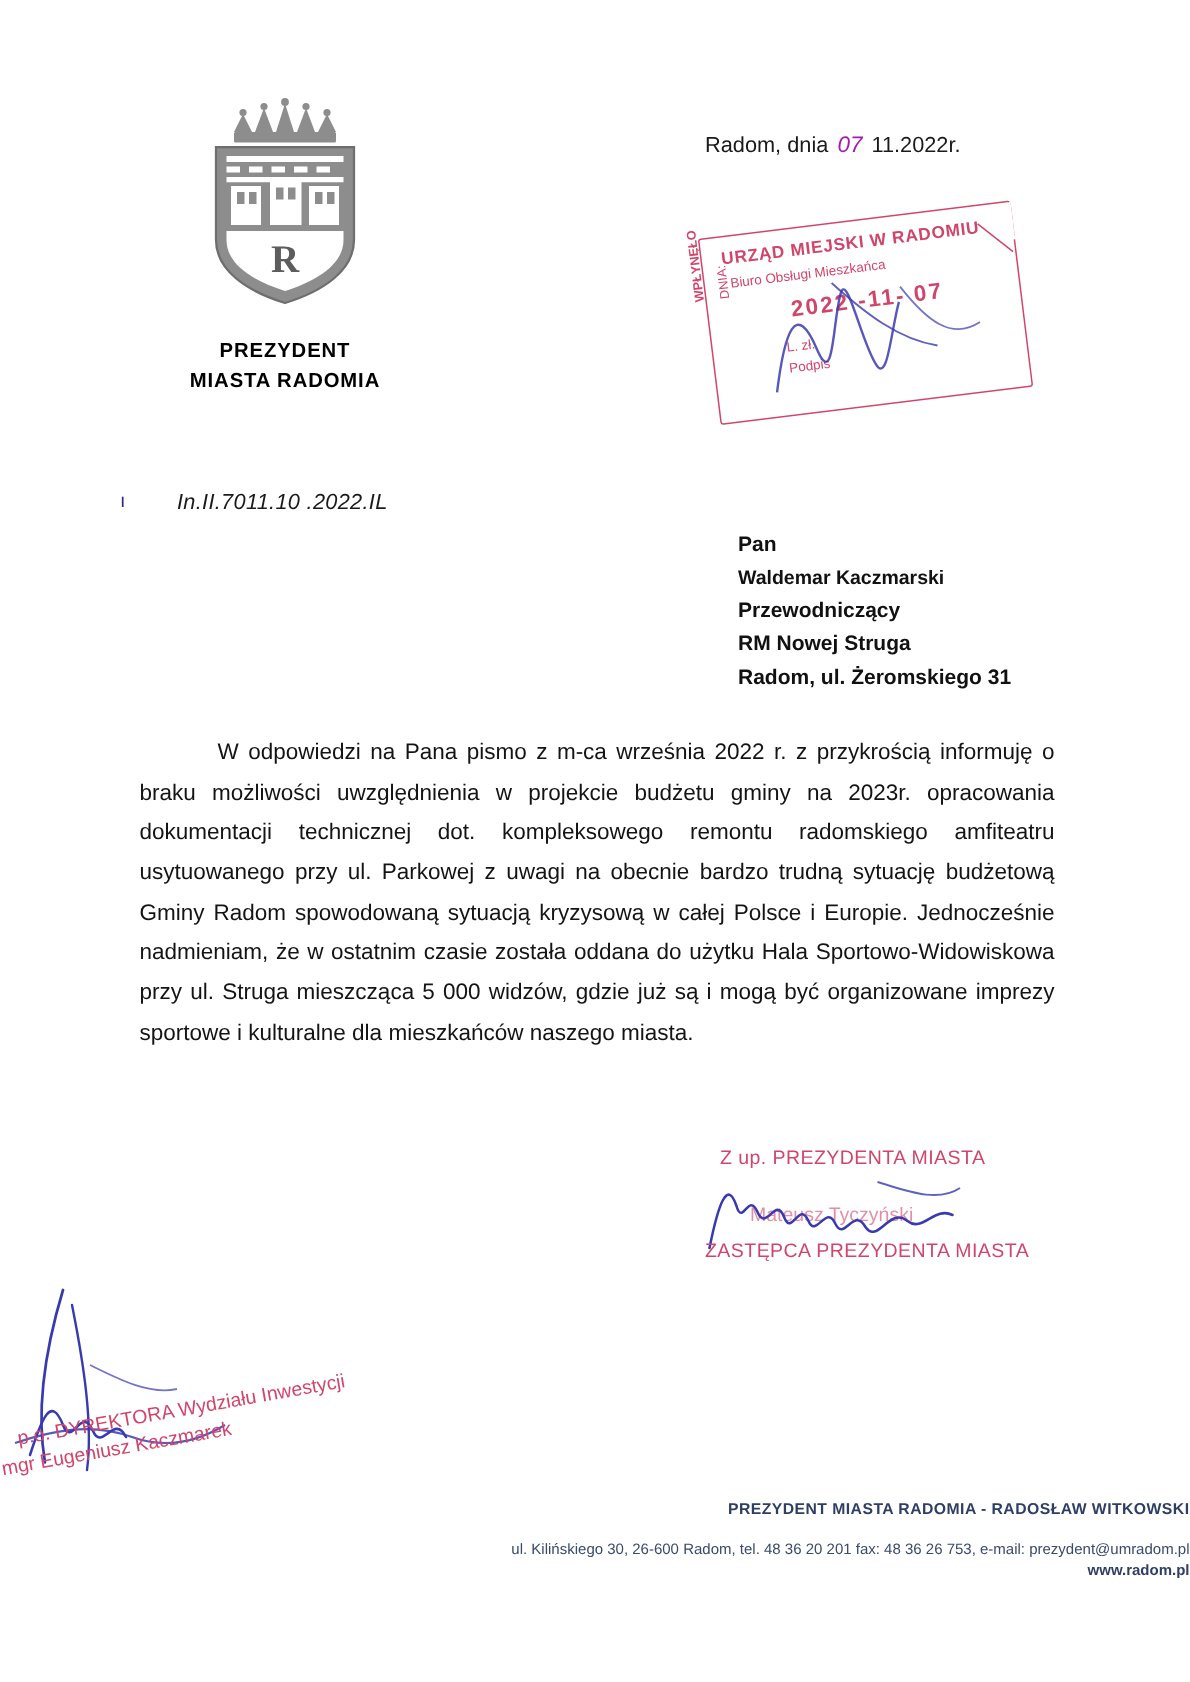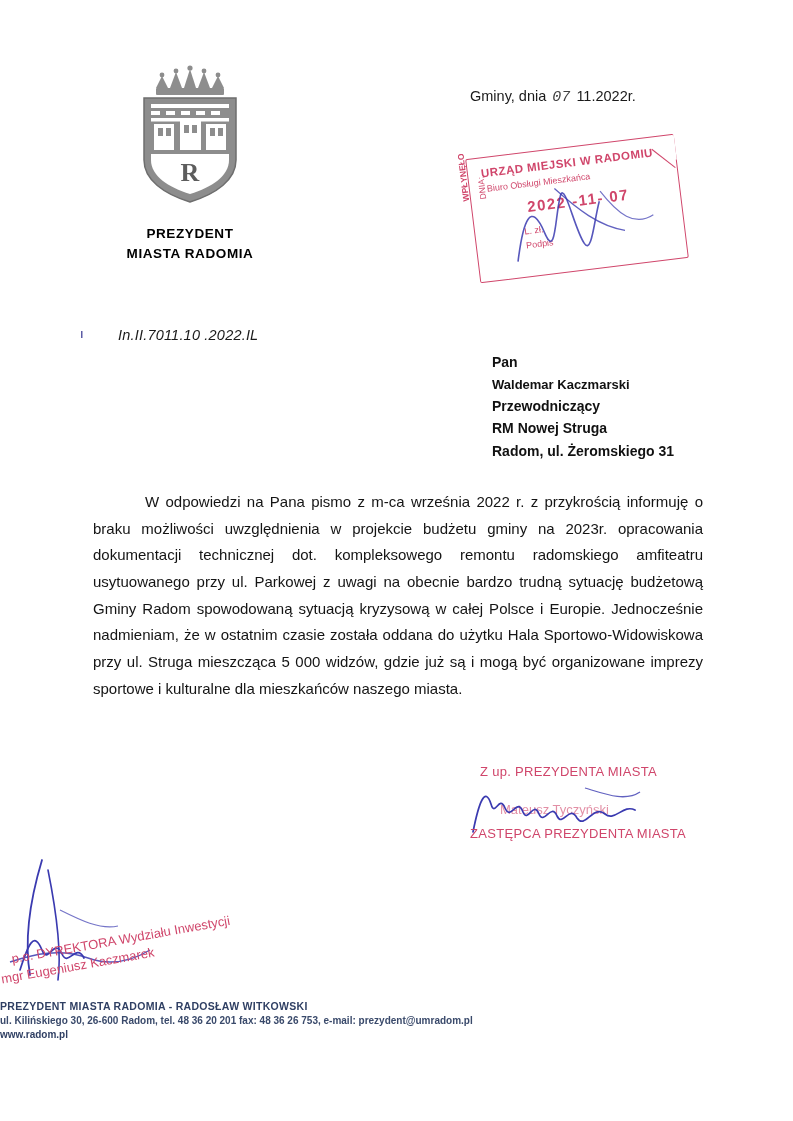--- a/index.html
+++ b/index.html
@@ -48,22 +48,22 @@
   
   .date-line {
     position: absolute;
     left: 470px;
     top: 88px;
     font-size: 14.5px;
     color: #1a1a1a;
     white-space: nowrap;
   }
   .date-hand {
-    color: #404040;
-    font-family: Liberation Mono, monospace;
+    color: #a21caf;
+    font-family: Liberation Sans, sans-serif;
     font-style: italic;
     font-size: 15px;
     padding: 0 2px;
   }
 
   
   .stamp {
     position: absolute;
     left: 472px;
     top: 146px;
@@ -291,34 +291,33 @@
     width: 220px;
     height: 150px;
   }
 
   
   .footer {
     position: absolute;
     left: 0;
     right: 0;
     top: 1000px;
-    text-align: left;
+    text-align: right;
     color: #3a4a6b;
   }
   .footer-line1 {
     font-size: 10.5px;
     font-weight: bold;
     letter-spacing: 0.3px;
     color: #2f3f63;
   }
   .footer-line2 {
     font-size: 10px;
-    margin-top: 3px;
+    margin-top: 16px;
     color: #3a4a6b;
-    font-weight: bold;
   }
   .footer-line3 {
     font-size: 10px;
     font-weight: bold;
     margin-top: 3px;
     color: #2f3f63;
   }
 </style>
 </head>
 <body>
@@ -371,21 +370,21 @@
       <path d="M17 90 L95 90 L95 96 C95 112 78 123 56 130 C34 123 17 112 17 96 Z" fill="#ffffff"></path>
       <text x="56" y="117" font-family="'Liberation Serif', serif" font-size="26" font-weight="bold" fill="#5d5d5d" text-anchor="middle">R</text>
     </svg>
     <div class="office-title">
       <div>PREZYDENT</div>
       <div>MIASTA RADOMIA</div>
     </div>
   </div>
 
   <div class="date-line">
-    <span>Gminy, dnia</span>
+    <span>Radom, dnia</span>
     <span class="date-hand">07</span>
     <span>11.2022r.</span>
   </div>
 
   <div class="stamp">
     <div class="stamp-frame"></div>
     <div class="stamp-corner"></div>
     <div class="stamp-t1">URZĄD MIEJSKI W RADOMIU</div>
     <div class="stamp-t2">Biuro Obsługi Mieszkańca</div>
     <div class="stamp-vert">WPŁYNĘŁO</div>

